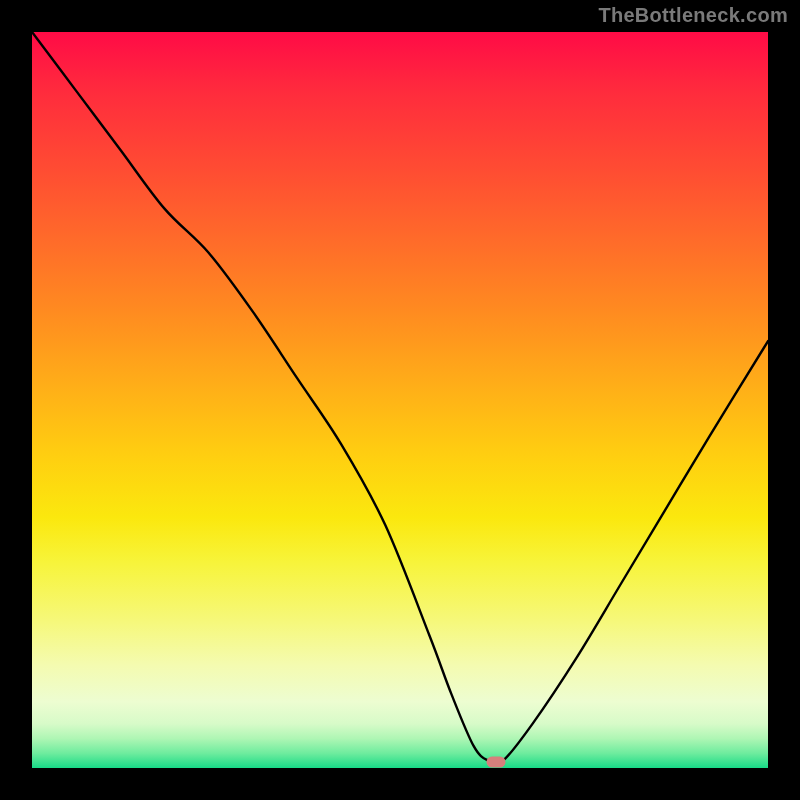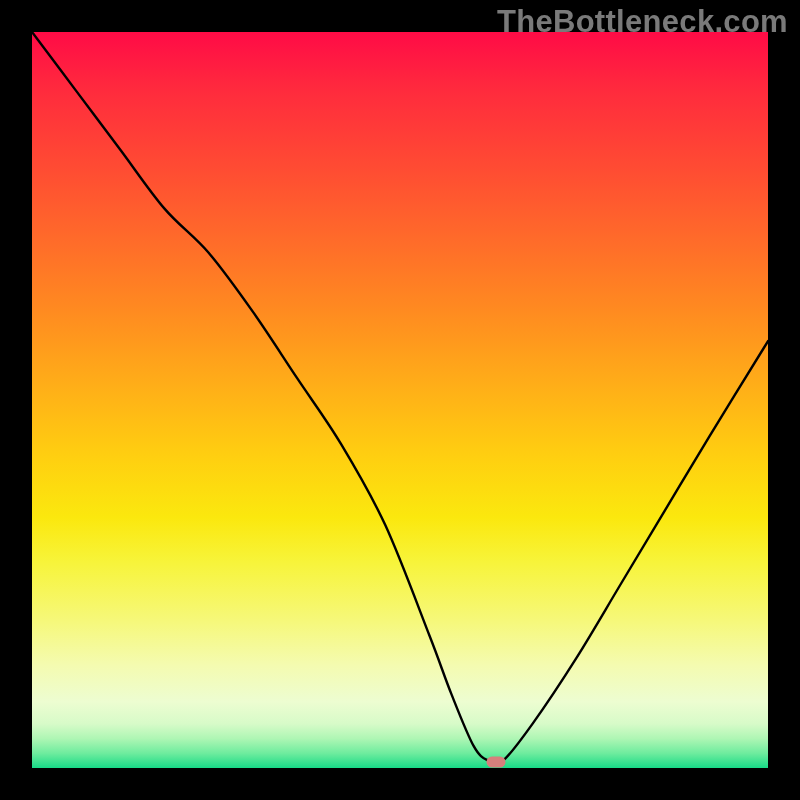--- a/index.html
+++ b/index.html
@@ -15,21 +15,21 @@
     position: relative;
     width: 800px;
     height: 800px;
     background: #000;
   }
   .watermark {
     position: absolute;
     top: 4px;
     right: 12px;
     color: #7a7a7a;
-    font-size: 31px;
+    font-size: 20px;
     font-weight: 600;
     letter-spacing: 0.3px;
     user-select: none;
     z-index: 5;
   }
   .plot-area {
     position: absolute;
     left: 32px;
     top: 32px;
     width: 736px;

